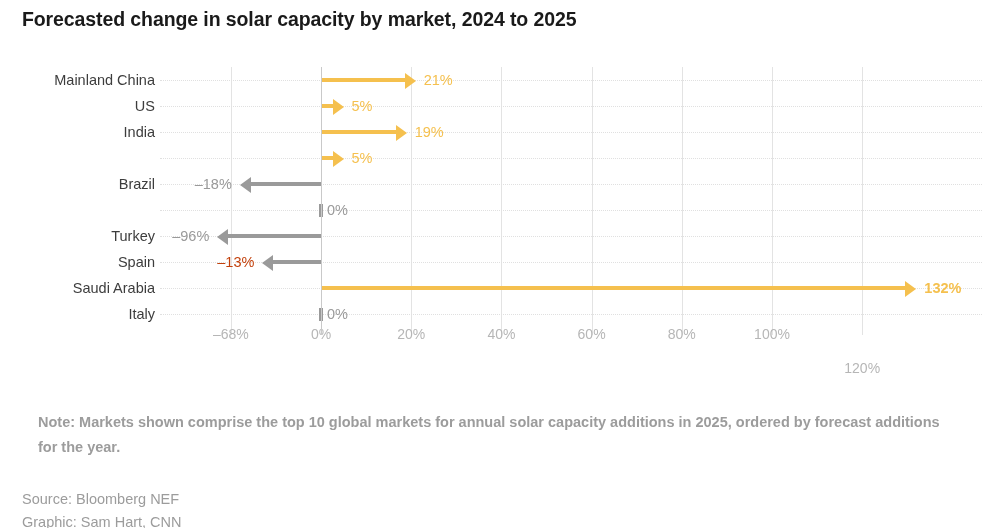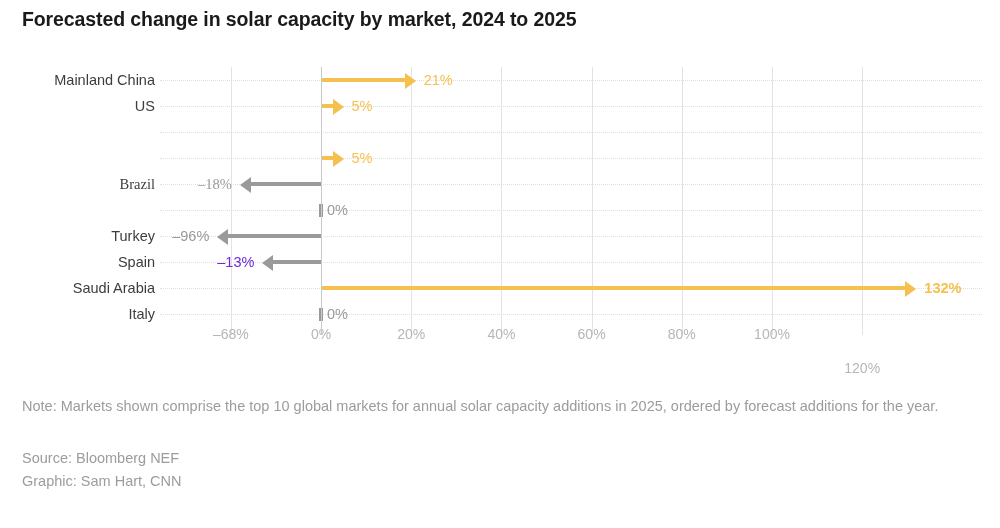--- a/index.html
+++ b/index.html
@@ -150,21 +150,22 @@
   .footer {
     position: absolute;
     left: 22px;
     top: 394px;
     width: 956px;
   }
   .note {
     font-size: 14.5px;
     color: #9c9c9c;
     line-height: 25px;
-    margin: 0;
+    margin: 16px;
+    font-weight: bold;
   }
   .source-block {
     margin-top: 28px;
   }
   .source-line {
     font-size: 14.5px;
     color: #9c9c9c;
     line-height: 23px;
   }
 </style>
@@ -206,28 +207,36 @@
           <div class="value-label" style="color: rgb(245, 192, 78); left: 423.71px;">21%</div>
         </div>
         <div class="row" style="top: 26px;">
           <div class="row-label">US</div>
           <div class="bar-wrap" style="color: rgb(245, 192, 78);">
             <div class="bar-line" style="background: rgb(245, 192, 78); left: 321px; width: 13.55px;"></div>
             <div class="bar-head right" style="left: 332.55px;"></div>
           </div>
           <div class="value-label" style="color: rgb(245, 192, 78); left: 351.55px;">5%</div>
         </div>
+        <div class="row" style="top: 52px;">
+          <div class="row-label">India</div>
+          <div class="bar-wrap" style="color: rgb(245, 192, 78);">
+            <div class="bar-line" style="background: rgb(245, 192, 78); left: 321px; width: 76.69px;"></div>
+            <div class="bar-head right" style="left: 395.69px;"></div>
+          </div>
+          <div class="value-label" style="color: rgb(245, 192, 78); left: 414.69px;">19%</div>
+        </div>
         <div class="row" style="top: 78px;">
           <div class="bar-wrap" style="color: rgb(245, 192, 78);">
             <div class="bar-line" style="background: rgb(245, 192, 78); left: 321px; width: 13.55px;"></div>
             <div class="bar-head right" style="left: 332.55px;"></div>
           </div>
           <div class="value-label" style="color: rgb(245, 192, 78); left: 351.55px;">5%</div>
         </div>
-        <div class="row" style="top: 104px; font-family: Liberation Serif, serif;">
+        <div class="row" style="top: 104px;">
           <div class="row-label">Brazil</div>
           <div class="bar-wrap" style="color: rgb(154, 154, 154);">
             <div class="bar-line" style="background: rgb(154, 154, 154); left: 248.82px; width: 72.18px;"></div>
             <div class="bar-head left" style="left: 239.82px;"></div>
           </div>
           <div class="value-label" style="color: rgb(154, 154, 154); left: auto; right: 768.18px;">–18%</div>
         </div>
         <div class="row" style="top: 130px;">
           <div class="bar-stub" style="left: 319px; background: rgb(154, 154, 154);"></div>
           <div class="value-label" style="color: rgb(154, 154, 154); left: 327px;">0%</div>
@@ -239,21 +248,21 @@
             <div class="bar-head left" style="left: 217.27px;"></div>
           </div>
           <div class="value-label" style="color: rgb(154, 154, 154); left: auto; right: 790.73px;">–96%</div>
         </div>
         <div class="row" style="top: 182px;">
           <div class="row-label">Spain</div>
           <div class="bar-wrap" style="color: rgb(154, 154, 154);">
             <div class="bar-line" style="background: rgb(154, 154, 154); left: 271.37px; width: 49.63px;"></div>
             <div class="bar-head left" style="left: 262.37px;"></div>
           </div>
-          <div class="value-label" style="color: #6d28d9; left: auto; right: 745.63px;">–13%</div>
+          <div class="value-label" style="color: #c2410c; left: auto; right: 745.63px;">–13%</div>
         </div>
         <div class="row" style="top: 208px;">
           <div class="row-label">Saudi Arabia</div>
           <div class="bar-wrap" style="color: rgb(245, 192, 78);">
             <div class="bar-line" style="background: rgb(245, 192, 78); left: 321px; width: 586.32px;"></div>
             <div class="bar-head right" style="left: 905.32px;"></div>
           </div>
           <div class="value-label" style="color: rgb(245, 192, 78); left: 924.32px; font-weight: bold;">132%</div>
         </div>
         <div class="row" style="top: 234px;">

